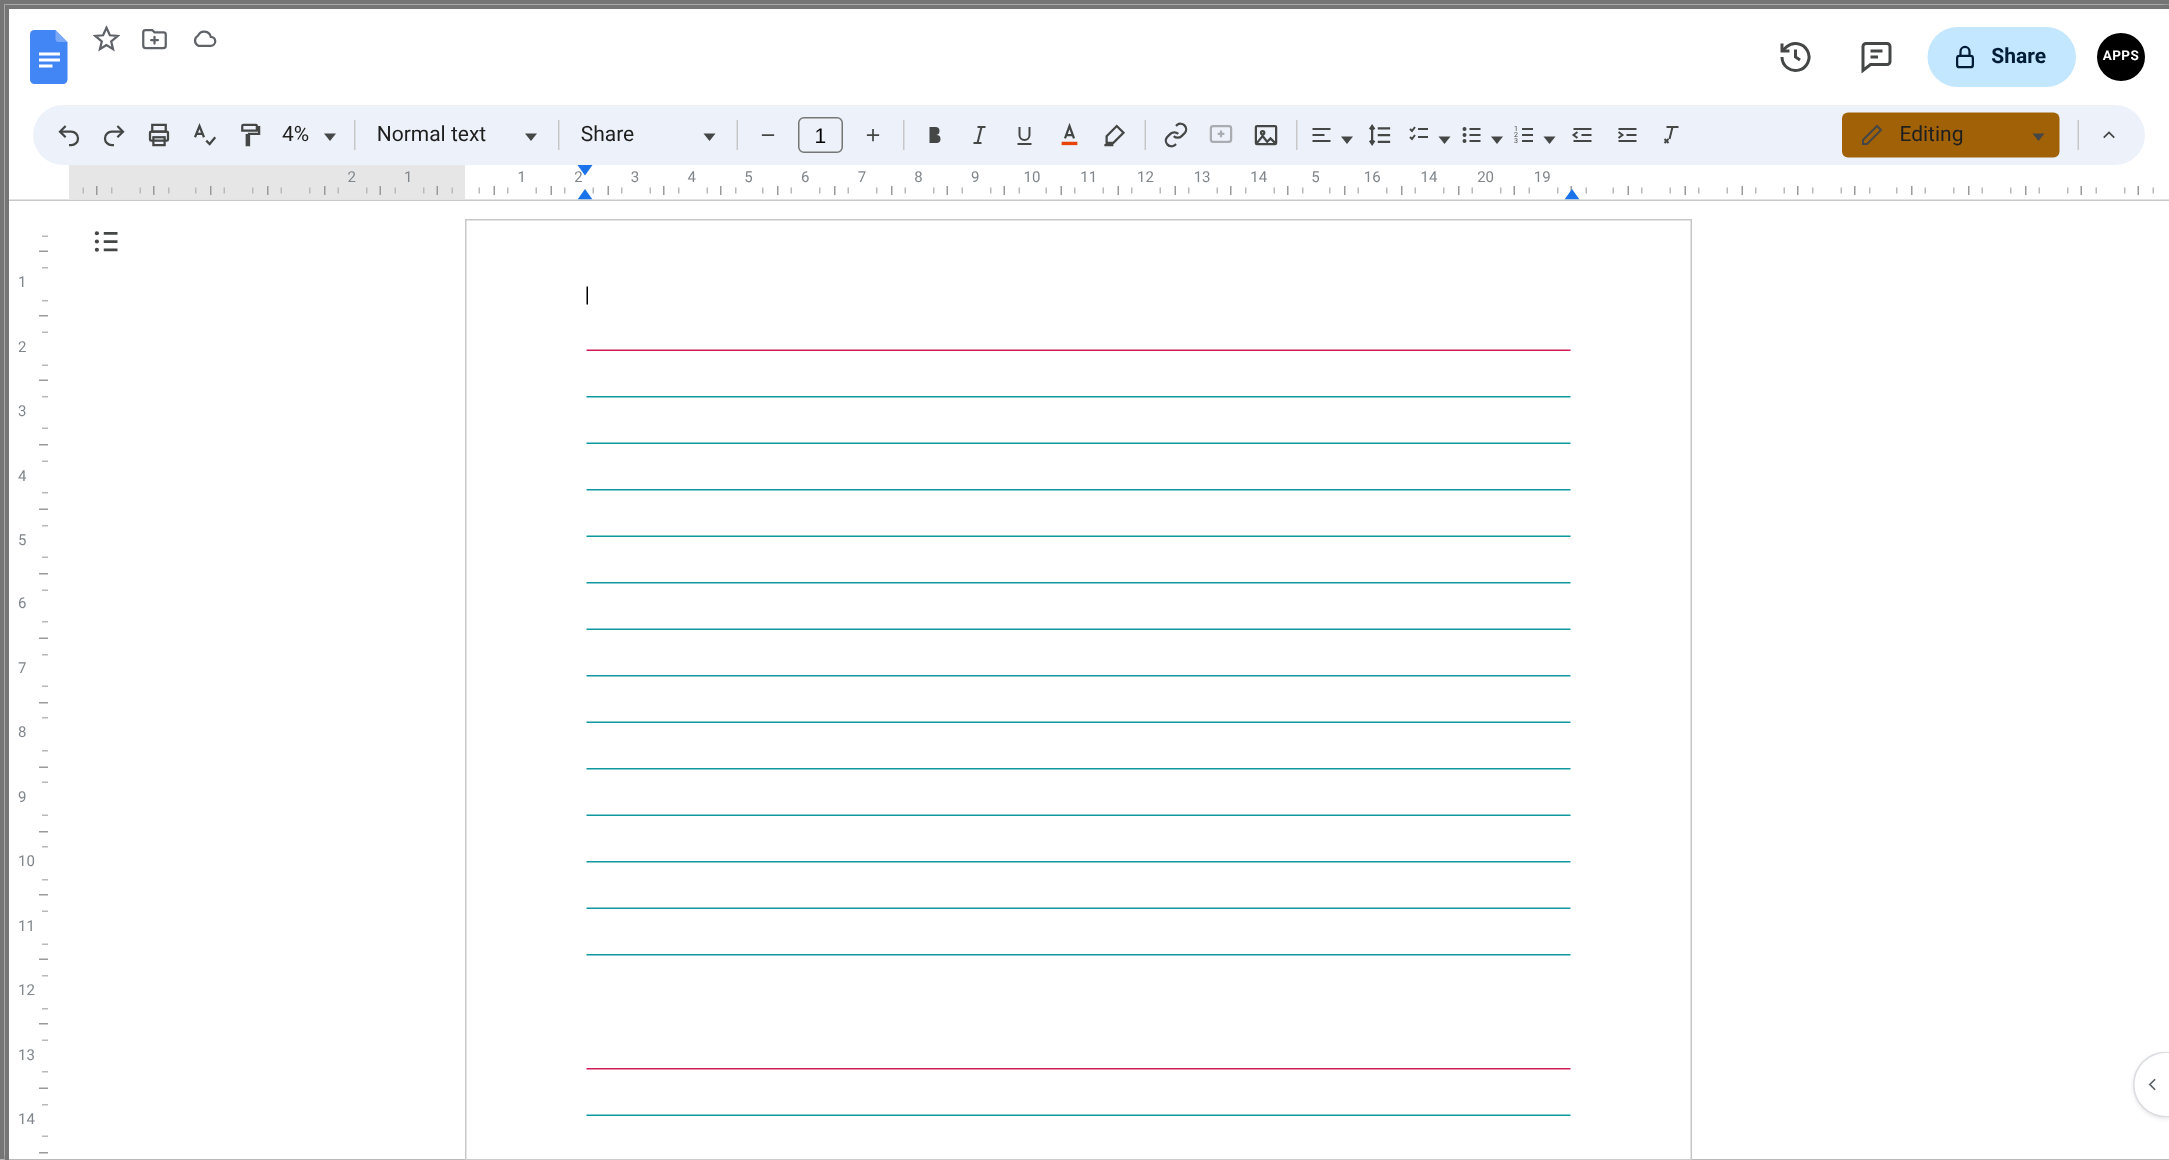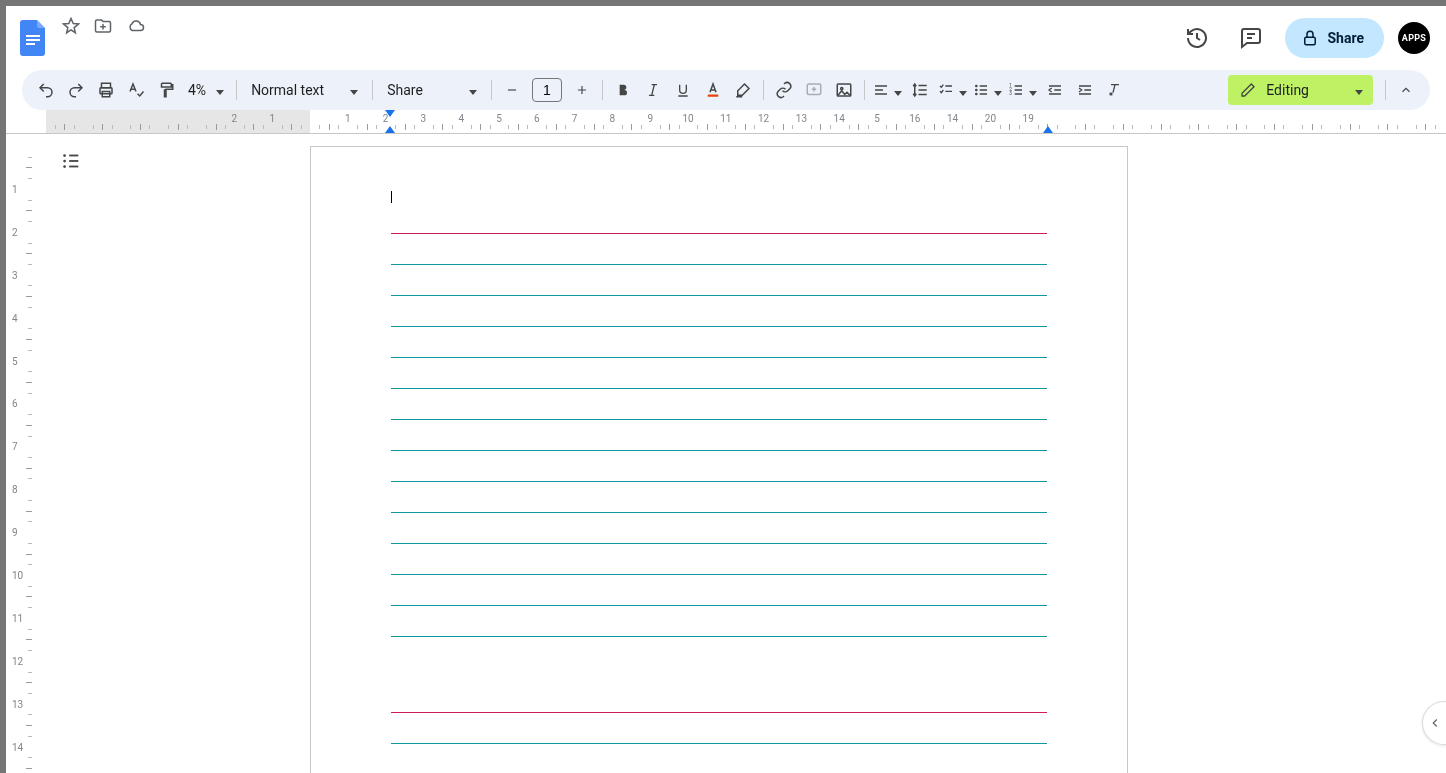--- a/index.html
+++ b/index.html
@@ -25,21 +25,21 @@
   .toolbar-wrap { padding:0 16px 0 16px; }
   .toolbar { display:flex; align-items:center; height:40px; background:#edf2fa; border-radius:24px; padding:0 10px; gap:2px;}
   .tbtn { min-width:28px; height:28px; display:flex; align-items:center; justify-content:center; border-radius:4px; cursor:pointer; color:#444746; padding:0 2px;}
   .tsep { width:1px; height:20px; background:#c7c7c7; margin:0 4px; }
   .zoom { font-size:14px; color:#1f1f1f; padding:0 6px; display:flex; align-items:center; gap:8px;}
   .style-sel { font-size:14px; color:#1f1f1f; padding:0 8px; display:flex; align-items:center; gap:24px;}
   .font-sel { font-size:14px; color:#1f1f1f; padding:0 8px; display:flex; align-items:center; gap:44px;}
   .fontsize-box { display:flex; align-items:center; gap:6px;}
   .fontsize-input { width:30px; height:24px; border:1px solid #747775; border-radius:4px; text-align:center; font-size:14px; background:#edf2fa;}
   .tool-spacer { flex:1; }
-  .mode-btn { display:flex; align-items:center; gap:10px; background:#bef264; height:30px; padding:0 10px 0 12px; border-radius:4px; font-size:14px; color:#1f1f1f; cursor:pointer; margin-right:6px;}
+  .mode-btn { display:flex; align-items:center; gap:10px; background:#a16207; height:30px; padding:0 10px 0 12px; border-radius:4px; font-size:14px; color:#1f1f1f; cursor:pointer; margin-right:6px;}
   .caret::after{ content:""; display:inline-block; border-left:4px solid transparent; border-right:4px solid transparent; border-top:5px solid #444746; margin-left:2px;}
 
   
   .hruler-wrap { display:flex; height:24px; position:relative; }
   .corner { width:40px; height:24px; border-bottom:1px solid #c7c7c7;}
   .hruler { flex:1; position:relative; border-bottom:1px solid #c7c7c7; overflow:hidden;}
   .hruler-inner{ position:absolute; left:264px; top:0; height:100%; }
   .major-tick{ position:absolute; top:3px; font-size:10px; color:#80868b; transform:translateX(-50%);}
   .minor-tick{ position:absolute; bottom:4px; width:1px; height:4px; background:#b9b9b9;}
   .mid-tick{ position:absolute; bottom:3px; width:1px; height:6px; background:#9a9a9a;}

